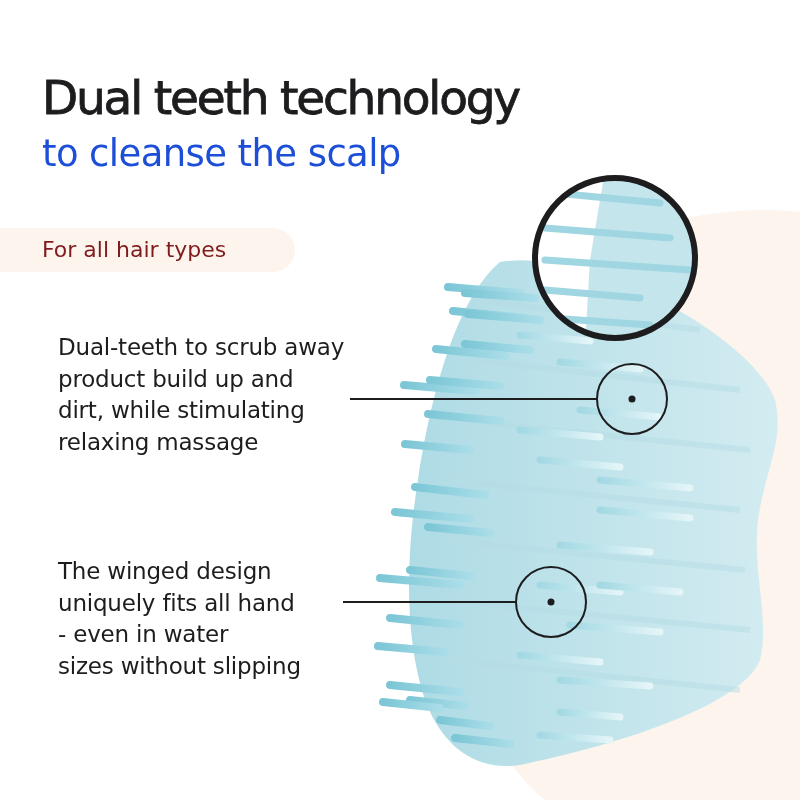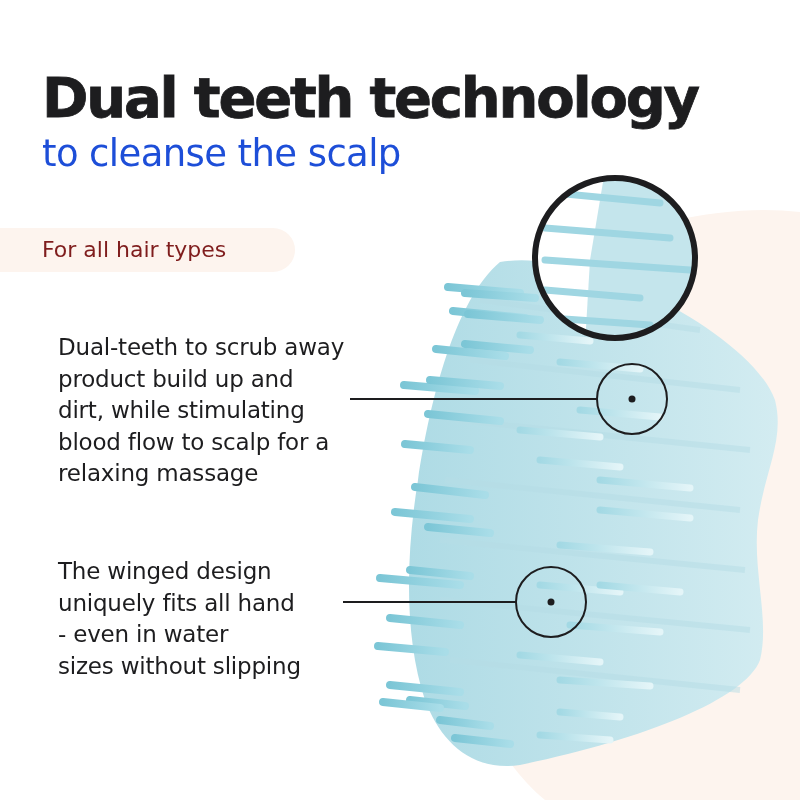--- a/index.html
+++ b/index.html
@@ -5,22 +5,22 @@
   html, body { margin: 0; padding: 0; }
   body {
     width: 800px; height: 800px; position: relative; overflow: hidden;
     background: #ffffff;
     font-family: "DejaVu Sans", "Liberation Sans", sans-serif;
     color: #1d1d1f;
   }
   .art { position: absolute; left: 0; top: 0; width: 800px; height: 800px; }
   .headline { position: absolute; left: 42px; top: 70px; margin: 0; }
   .headline .bold {
-    display: block; font-family: "DejaVu Sans", sans-serif; font-weight: 700;
-    font-size: 56px; letter-spacing: -2.2px; line-height: 56px; color: #1d1d1f;
+    display: block; font-family: "DejaVu Sans", sans-serif; font-weight: 400;
+    font-size: 47px; letter-spacing: -2.2px; line-height: 56px; color: #1d1d1f;
     -webkit-text-stroke: 0.8px #1d1d1f;
   }
   .headline .light {
     display: block; font-family: "DejaVu Sans", sans-serif; font-weight: 400;
     font-size: 37px; letter-spacing: -0.6px; line-height: 56px; color: #1d4ed8;
   }
   .pill {
     position: absolute; left: 0; top: 228px; width: 295px; height: 44px;
     background: #fdf4ee; border-radius: 0 22px 22px 0;
   }
@@ -157,21 +157,20 @@
 </h1>
 
 <div class="pill">
   <span>For all hair types</span>
 </div>
 
 <p class="callout" id="callout-1">
   <span class="ln">Dual-teeth to scrub away</span>
   <span class="ln">product build up and</span>
   <span class="ln">dirt, while stimulating</span>
-  <span class="ln">blood flow to scalp for a</span>
   <span class="ln">relaxing massage</span>
 </p>
 
 <p class="callout" id="callout-2">
   <span class="ln">The winged design</span>
   <span class="ln">uniquely fits all hand</span>
   <span class="ln">- even in water</span>
   <span class="ln">sizes without slipping</span>
 </p>
 

